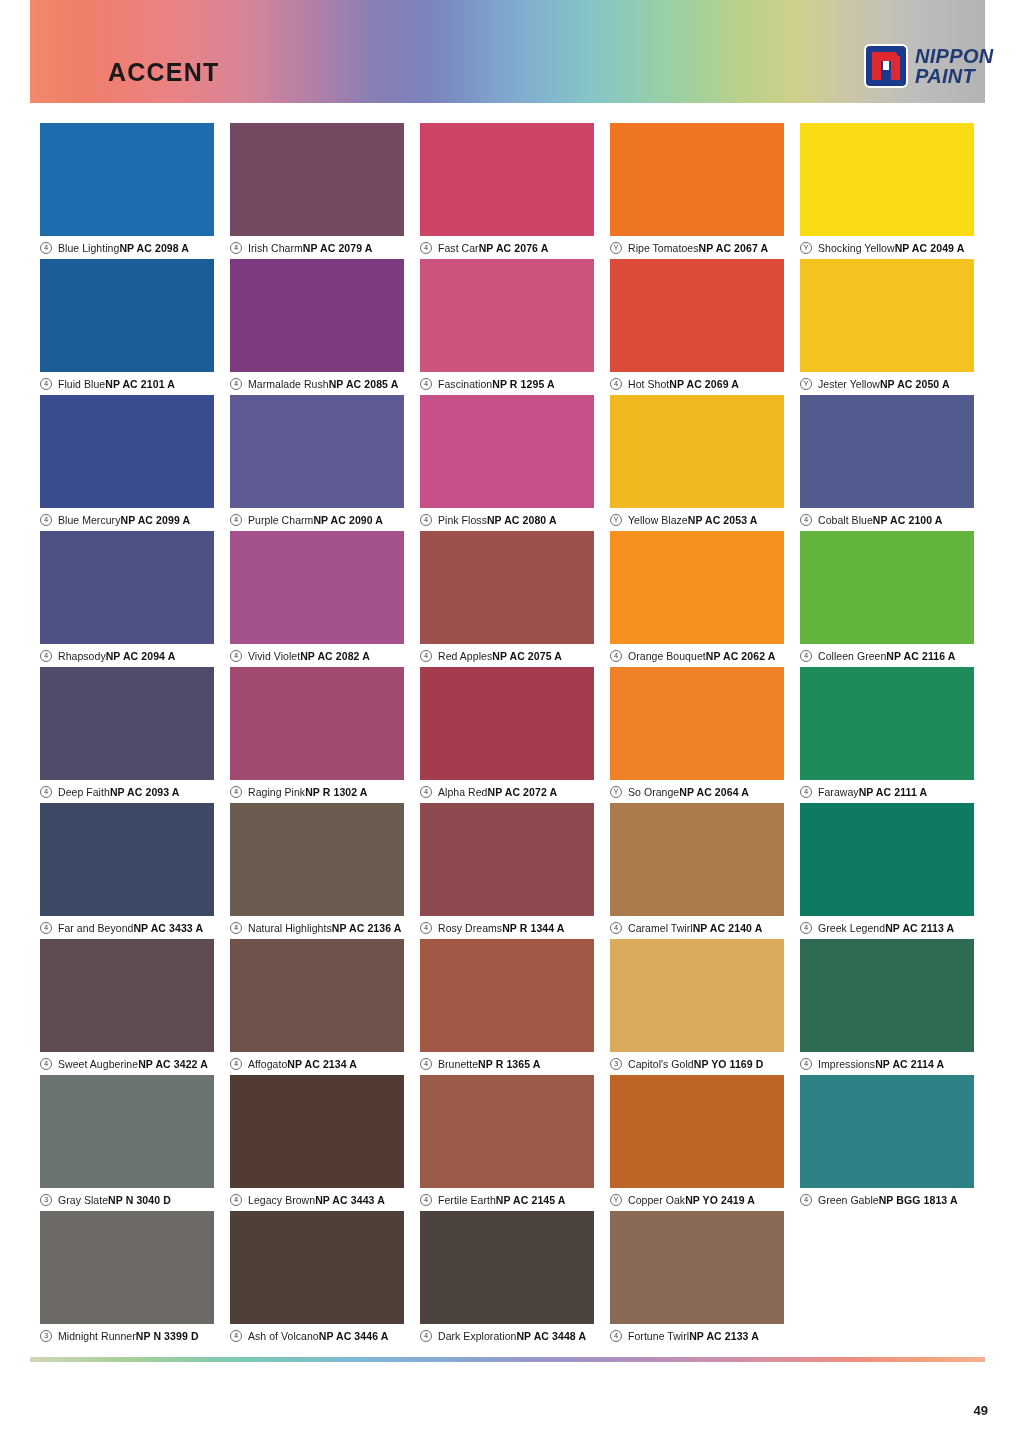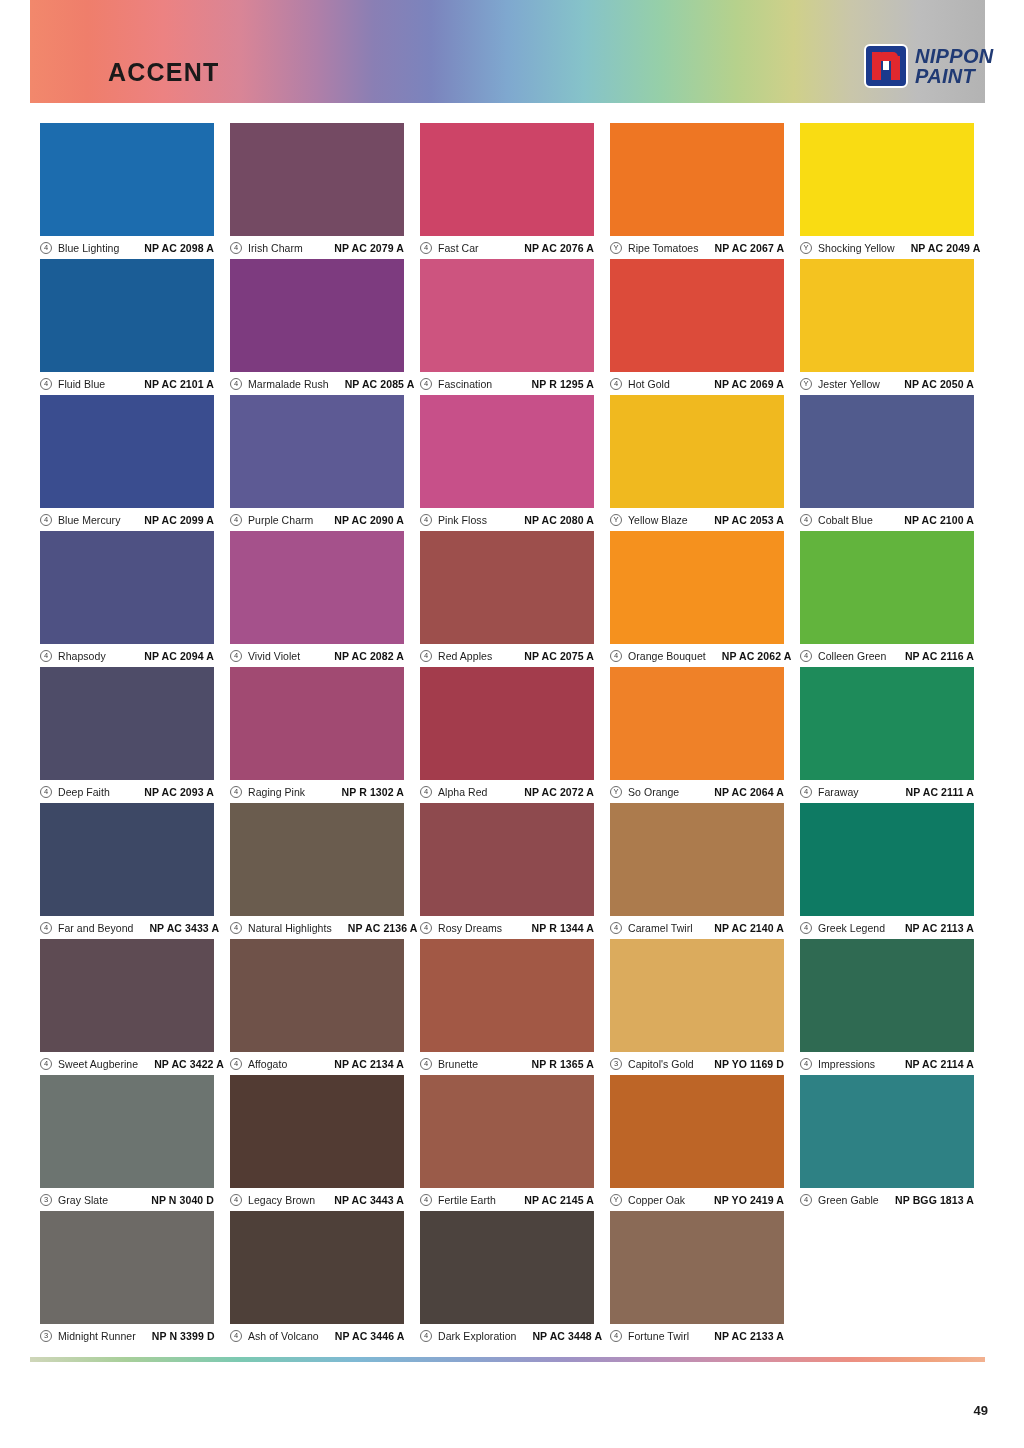--- a/index.html
+++ b/index.html
@@ -141,26 +141,25 @@
     background: #fff;
   }
   .cname {
     flex: 0 0 auto;
     font-size: 10.5px;
     color: #1d1d1d;
     letter-spacing: 0.05px;
   }
   .ccode {
     flex: 1 1 auto;
-    text-align: right;
+    text-align: left;
     font-size: 10.5px;
     font-weight: bold;
     color: #111111;
     letter-spacing: 0.1px;
-    padding-left: 16px;
   }
 
   
   #footer-rule {
     position: absolute;
     left: 30px; top: 1357px;
     width: 955px; height: 5px;
     background: linear-gradient(
       to right,
       #cfd6b9 0%,
@@ -277,21 +276,21 @@
         <div class="label-row">
           <span class="badge">4</span>
           <span class="cname">Fascination</span>
           <span class="ccode">NP R 1295 A</span>
         </div>
       </div>
       <div class="cell">
         <div class="swatch" style="background: rgb(220, 75, 58);"></div>
         <div class="label-row">
           <span class="badge">4</span>
-          <span class="cname">Hot Gold</span>
+          <span class="cname">Hot Shot</span>
           <span class="ccode">NP AC 2069 A</span>
         </div>
       </div>
       <div class="cell">
         <div class="swatch" style="background: rgb(244, 195, 32);"></div>
         <div class="label-row">
           <span class="badge">Y</span>
           <span class="cname">Jester Yellow</span>
           <span class="ccode">NP AC 2050 A</span>
         </div>

